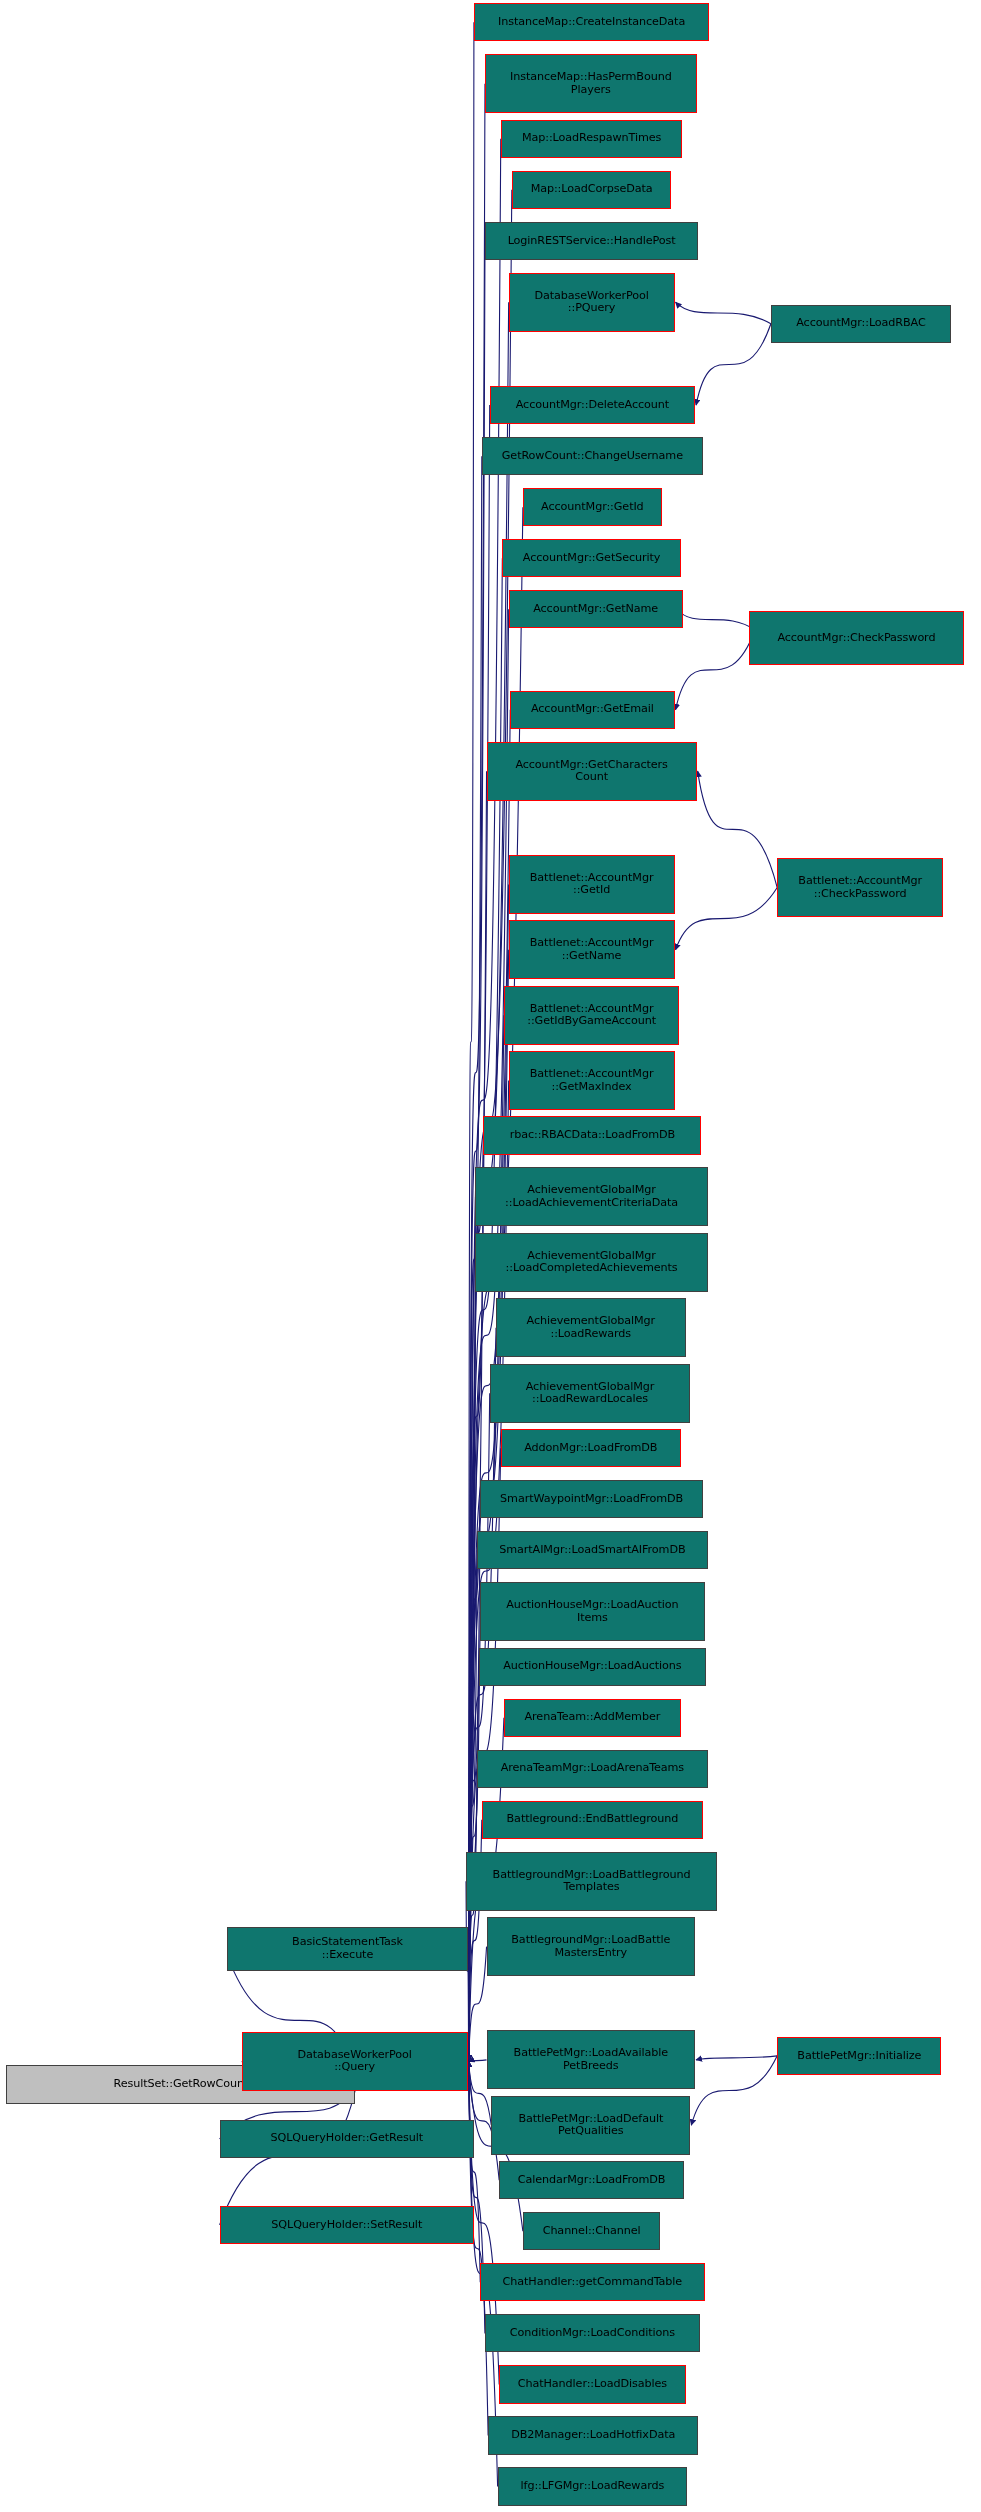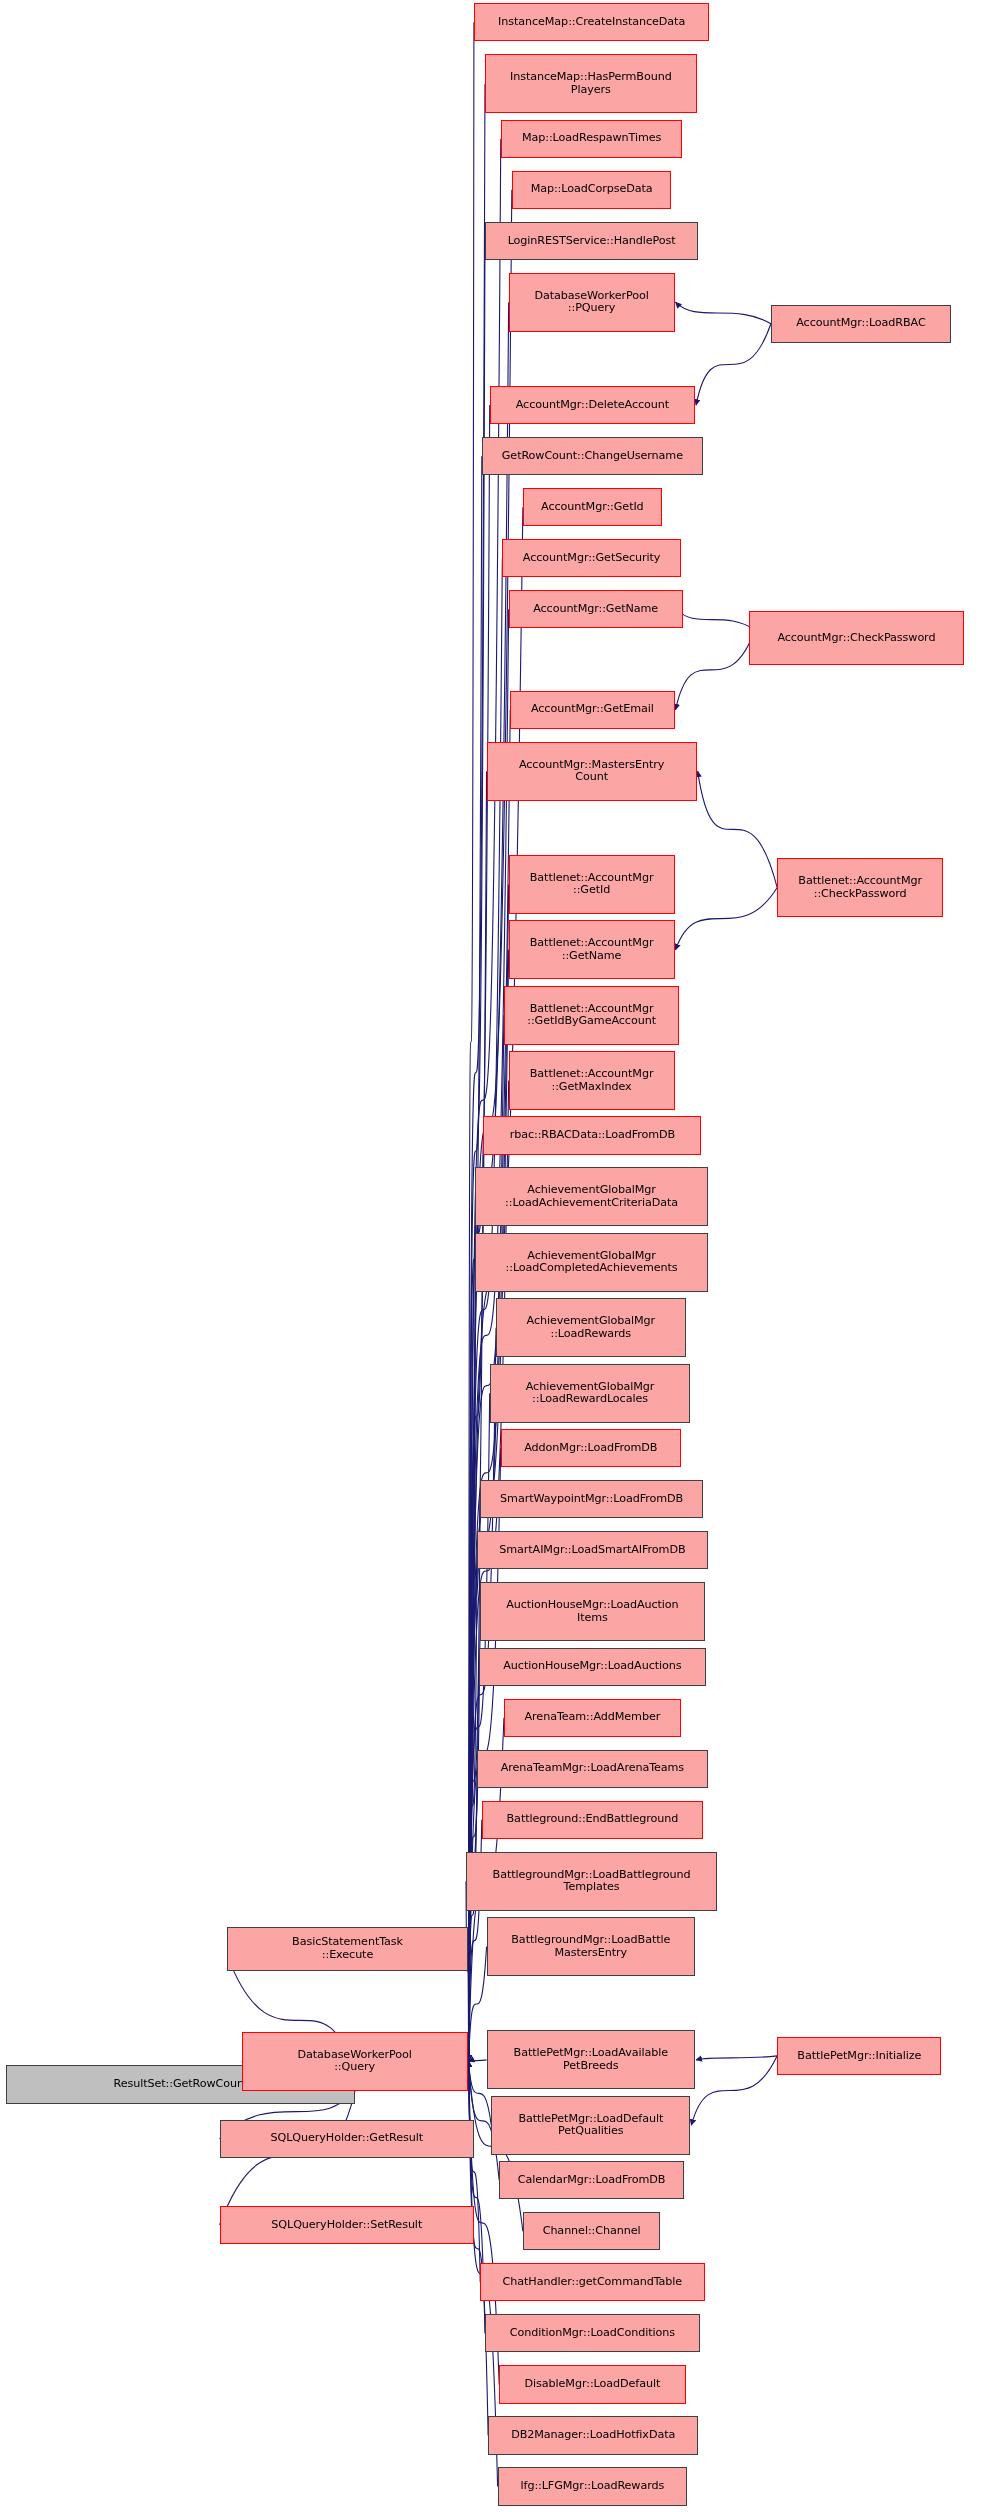--- a/index.html
+++ b/index.html
@@ -1,20 +1,20 @@
 <!DOCTYPE html>
 <html><head>
 <meta charset="utf-8">
 <style>
   html,body{margin:0;padding:0;background:#ffffff;}
   body{width:981px;height:2512px;font-family:"DejaVu Sans","Liberation Sans",sans-serif;}
   #graph{position:relative;width:981px;height:2512px;overflow:hidden;}
   svg.edges{position:absolute;left:0;top:0;width:981px;height:2512px;}
   .node{position:absolute;box-sizing:border-box;display:flex;align-items:center;
-        justify-content:center;text-align:center;background:#fca5a5;
+        justify-content:center;text-align:center;background:#0f766e;
         font-size:11.2px;line-height:12.6px;color:#000000;letter-spacing:-0.1px;
         white-space:pre-line;padding:0 3px;}
   .node.black{border:1.1px solid #404040;}
   .node.red{border:1.1px solid #ff0000;}
   .node.root{border:1.1px solid #404040;background:#bfbfbf;}
 </style>
 </head>
 <body>
 
 <div id="graph">
@@ -95,21 +95,21 @@
       <div class="node red" style="left: 511.826px; top: 170.657px; width: 159.551px; height: 38.2781px;">Map::LoadCorpseData</div>
       <div class="node black" style="left: 484.971px; top: 221.694px; width: 213.261px; height: 38.2781px;">LoginRESTService::HandlePost</div>
       <div class="node red" style="left: 508.667px; top: 272.731px; width: 165.87px; height: 59.0121px;">DatabaseWorkerPool
 ::PQuery</div>
       <div class="node red" style="left: 489.71px; top: 385.971px; width: 205.362px; height: 38.2781px;">AccountMgr::DeleteAccount</div>
       <div class="node black" style="left: 481.812px; top: 437.008px; width: 221.159px; height: 38.2781px;">GetRowCount::ChangeUsername</div>
       <div class="node red" style="left: 522.884px; top: 488.046px; width: 139.014px; height: 38.2781px;">AccountMgr::GetId</div>
       <div class="node red" style="left: 502.348px; top: 539.083px; width: 178.507px; height: 38.2781px;">AccountMgr::GetSecurity</div>
       <div class="node red" style="left: 508.667px; top: 590.121px; width: 174px; height: 38.2781px;">AccountMgr::GetName</div>
       <div class="node red" style="left: 510.246px; top: 690.601px; width: 164.29px; height: 38.2781px;">AccountMgr::GetEmail</div>
-      <div class="node red" style="left: 486.551px; top: 741.638px; width: 210.101px; height: 59.0121px;">AccountMgr::MastersEntry
+      <div class="node red" style="left: 486.551px; top: 741.638px; width: 210.101px; height: 59.0121px;">AccountMgr::GetCharacters
 Count</div>
       <div class="node red" style="left: 508.667px; top: 854.877px; width: 165.87px; height: 59.0121px;">Battlenet::AccountMgr
 ::GetId</div>
       <div class="node red" style="left: 508.667px; top: 920.269px; width: 165.87px; height: 59.0121px;">Battlenet::AccountMgr
 ::GetName</div>
       <div class="node red" style="left: 503.928px; top: 985.661px; width: 175.348px; height: 59.0121px;">Battlenet::AccountMgr
 ::GetIdByGameAccount</div>
       <div class="node red" style="left: 508.667px; top: 1051.05px; width: 165.87px; height: 59.0121px;">Battlenet::AccountMgr
 ::GetMaxIndex</div>
       <div class="node red" style="left: 483.391px; top: 1116.44px; width: 218px; height: 38.2781px;">rbac::RBACData::LoadFromDB</div>
@@ -135,21 +135,21 @@
       <div class="node black" style="left: 486.551px; top: 1917.09px; width: 208.522px; height: 59.0121px;">BattlegroundMgr::LoadBattle
 MastersEntry</div>
       <div class="node black" style="left: 486.551px; top: 2030.33px; width: 208.522px; height: 59.0121px;">BattlePetMgr::LoadAvailable
 PetBreeds</div>
       <div class="node black" style="left: 491.29px; top: 2095.73px; width: 199.043px; height: 59.0121px;">BattlePetMgr::LoadDefault
 PetQualities</div>
       <div class="node black" style="left: 499.188px; top: 2161.12px; width: 184.826px; height: 38.2781px;">CalendarMgr::LoadFromDB</div>
       <div class="node black" style="left: 522.884px; top: 2212.15px; width: 137.435px; height: 38.2781px;">Channel::Channel</div>
       <div class="node red" style="left: 480.232px; top: 2263.19px; width: 224.319px; height: 38.2781px;">ChatHandler::getCommandTable</div>
       <div class="node black" style="left: 484.971px; top: 2314.23px; width: 214.841px; height: 38.2781px;">ConditionMgr::LoadConditions</div>
-      <div class="node red" style="left: 499.188px; top: 2365.27px; width: 186.406px; height: 38.2781px;">DisableMgr::LoadDefault</div>
+      <div class="node red" style="left: 499.188px; top: 2365.27px; width: 186.406px; height: 38.2781px;">ChatHandler::LoadDisables</div>
       <div class="node black" style="left: 488.13px; top: 2416.3px; width: 210.101px; height: 38.2781px;">DB2Manager::LoadHotfixData</div>
       <div class="node black" style="left: 497.609px; top: 2467.34px; width: 189.565px; height: 38.2781px;">lfg::LFGMgr::LoadRewards</div>
       <div class="node black" style="left: 770.899px; top: 304.63px; width: 180.087px; height: 38.2781px;">AccountMgr::LoadRBAC</div>
       <div class="node red" style="left: 749px; top: 610.855px; width: 214.841px; height: 54px;">AccountMgr::CheckPassword</div>
       <div class="node red" style="left: 777.217px; top: 858.067px; width: 165.87px; height: 59.0121px;">Battlenet::AccountMgr
 ::CheckPassword</div>
       <div class="node red" style="left: 777.217px; top: 2036.71px; width: 164.29px; height: 38.2781px;">BattlePetMgr::Initialize</div>
     </div>
 </div>
 

